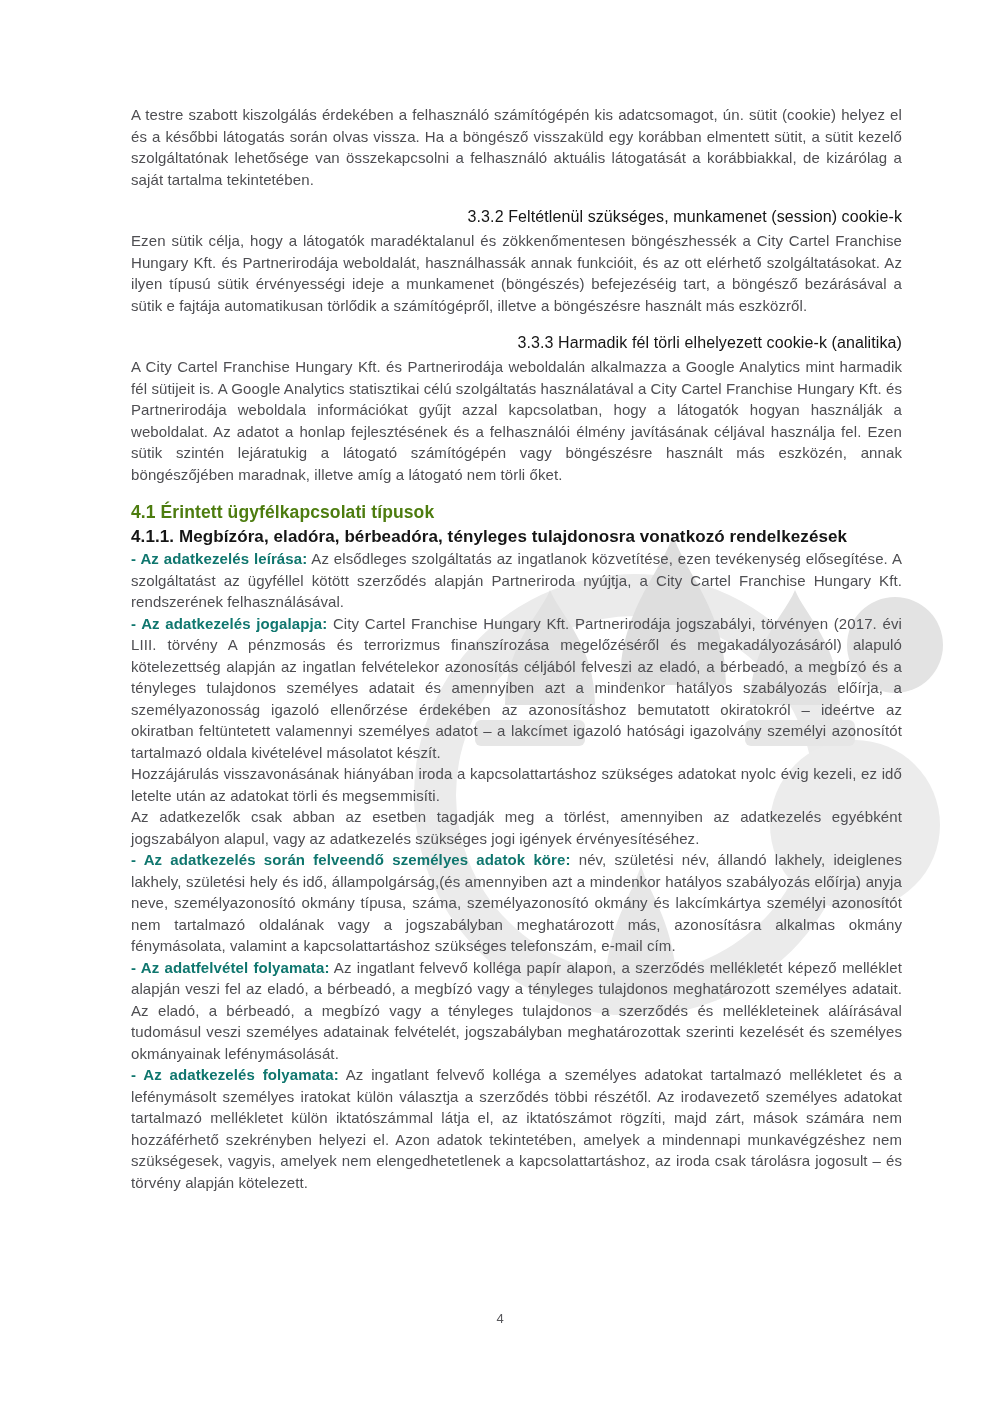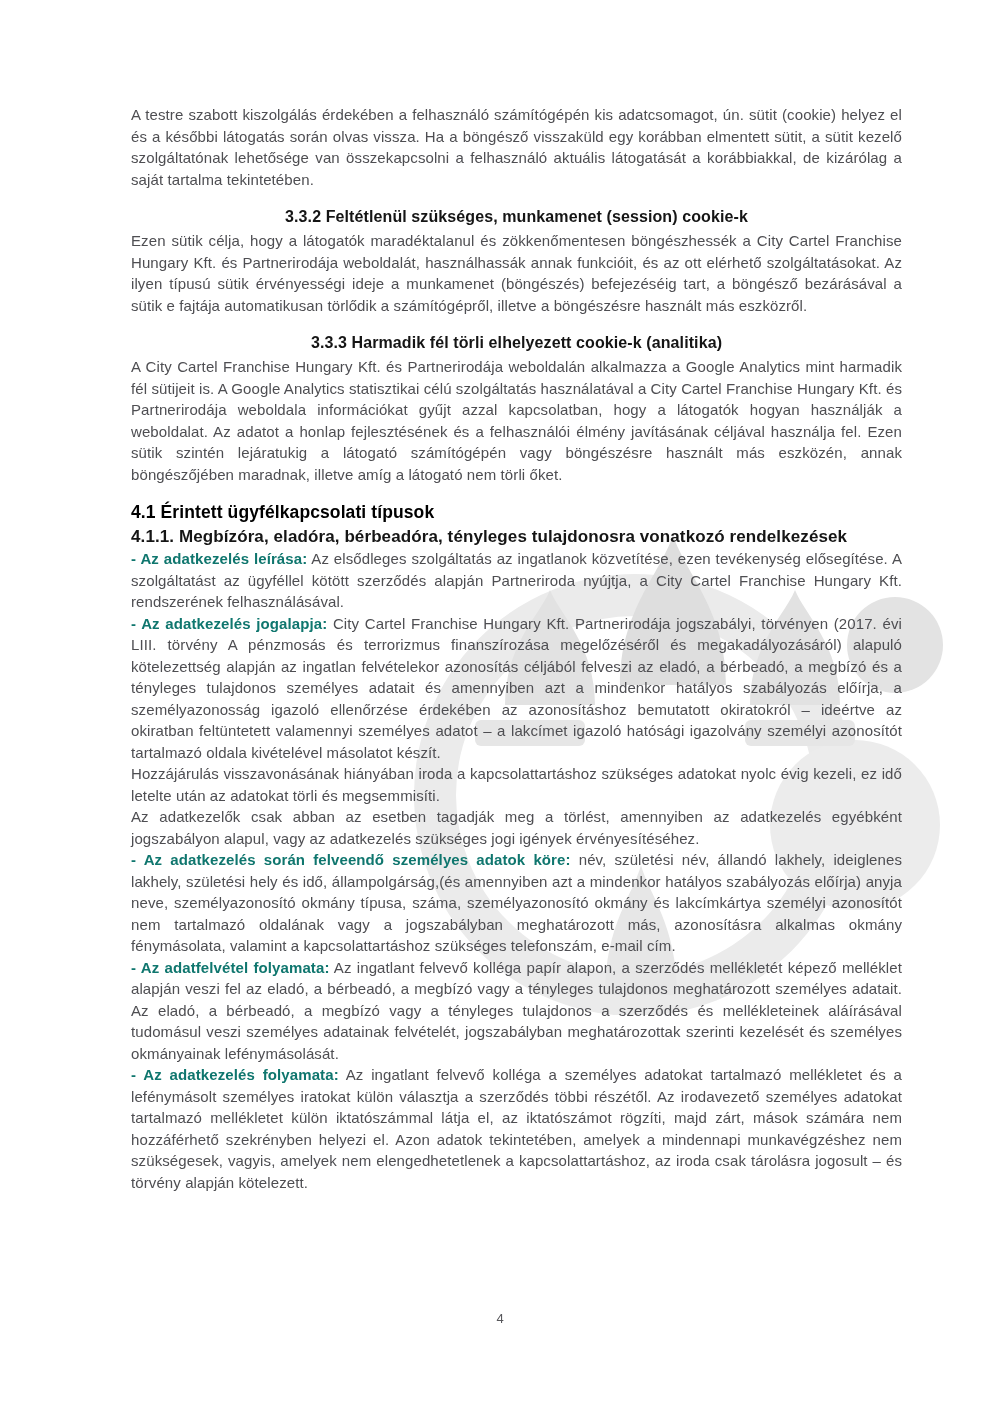--- a/index.html
+++ b/index.html
@@ -43,28 +43,28 @@
     color:#151515;
     font-weight:700;
     font-size:21.5px;
     line-height:29px;
     margin:18px 0 17px 0;
     text-align:justify;
     letter-spacing:0.2px;
   }
   .content .h3{
     color:#151515;
-    font-weight:700;
+    font-weight:400;
     font-size:16px;
     line-height:22px;
     margin:16px 0 2px 0;
-    text-align:center;
+    text-align:right;
   }
   .content .h2{
-    color:#000000;
+    color:#4d7c0f;
     font-weight:700;
     font-size:17.5px;
     line-height:24px;
     margin:15px 0 2px 0;
     text-align:left;
   }
   .content .h3b{
     color:#151515;
     font-weight:700;
     font-size:17px;

